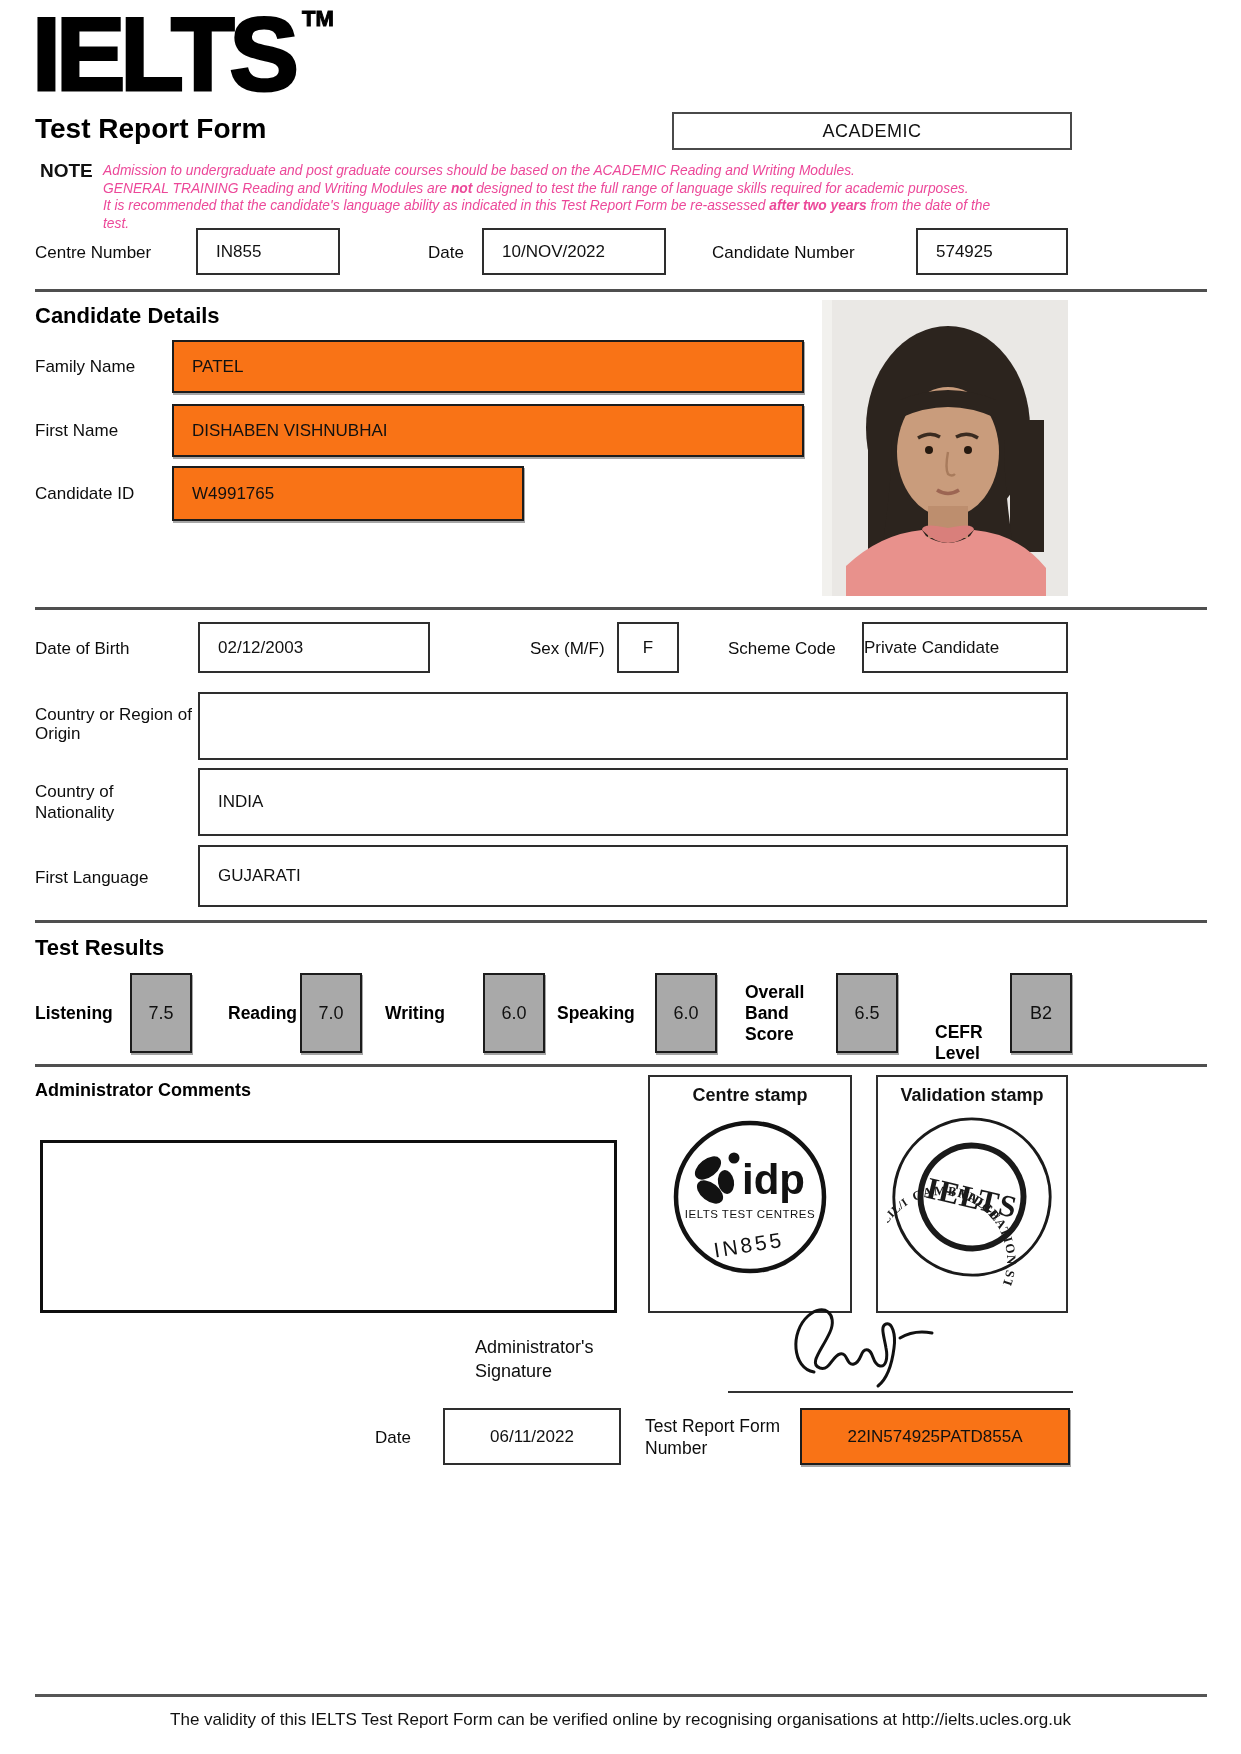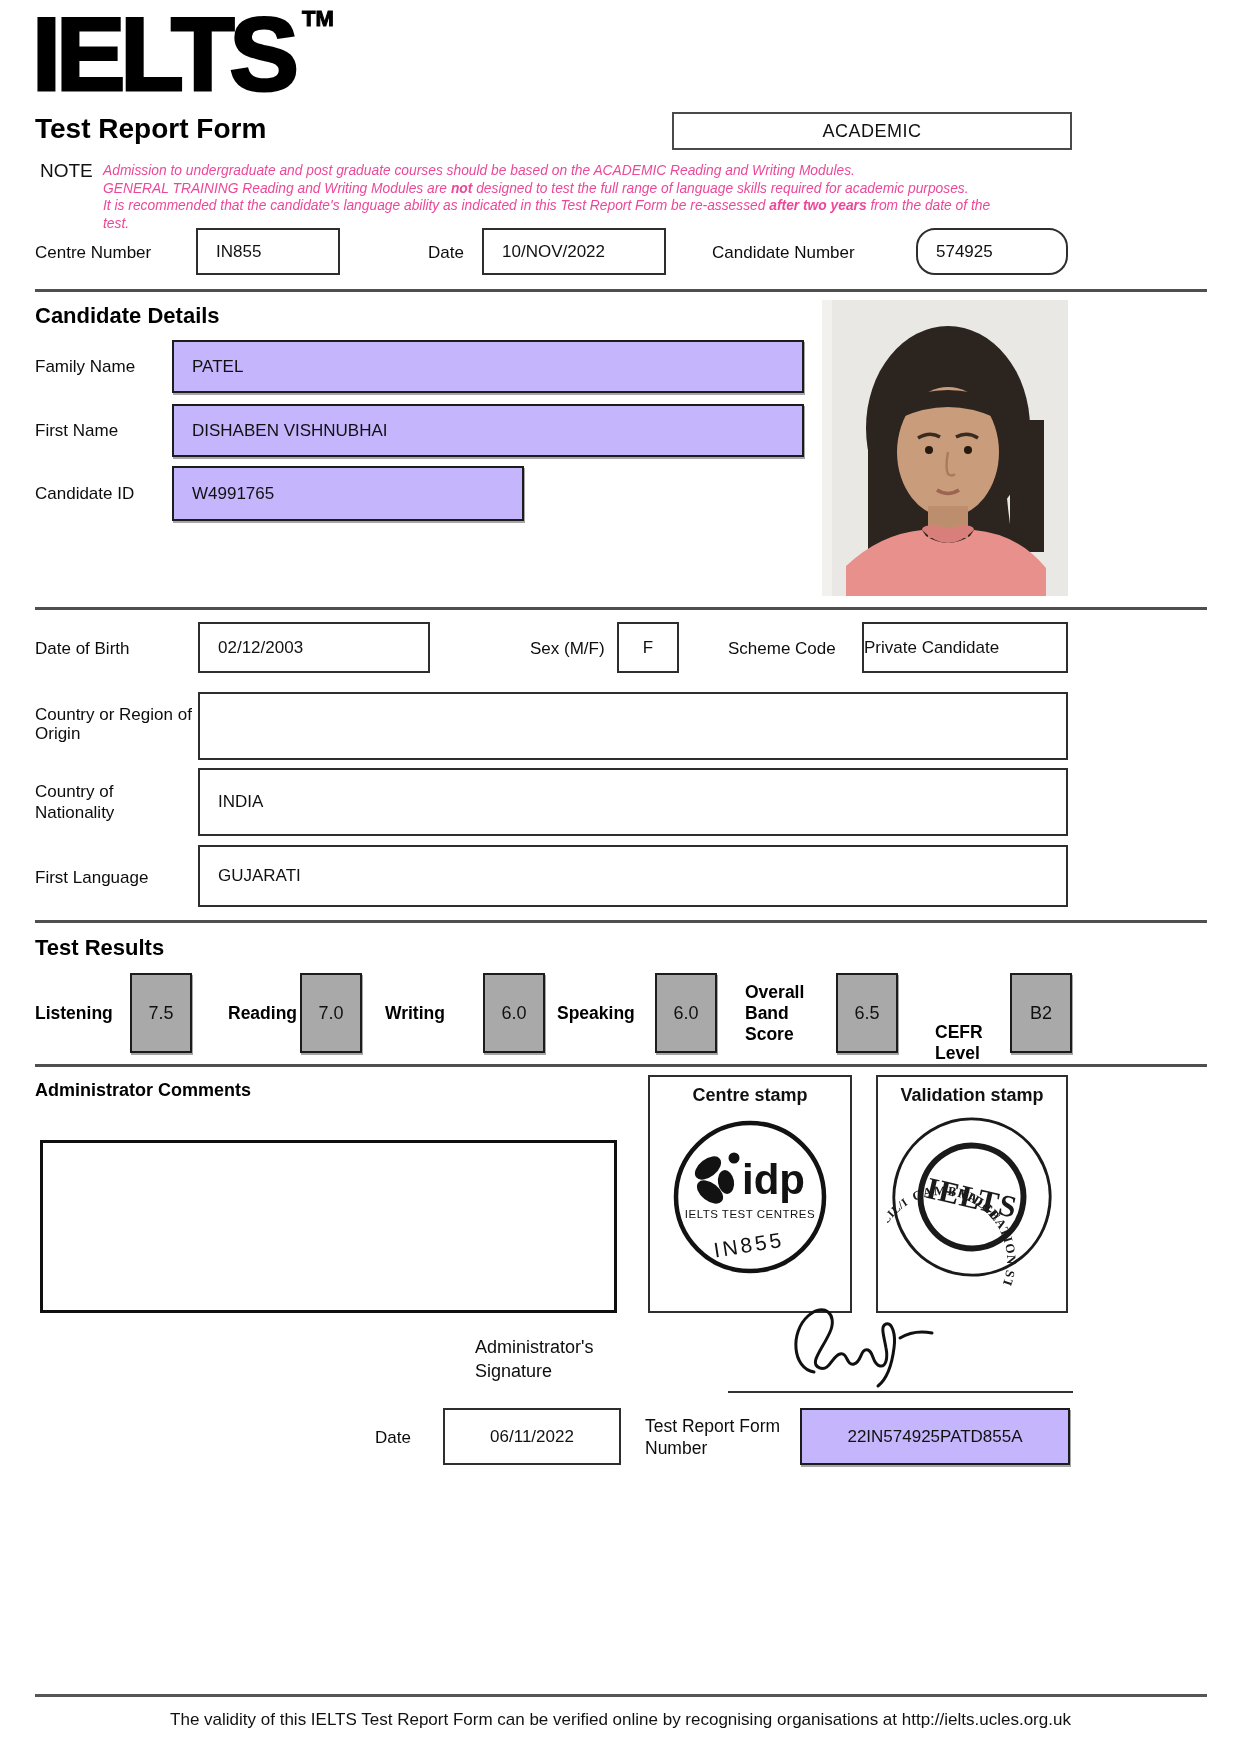--- a/index.html
+++ b/index.html
@@ -6,28 +6,28 @@
   .page{position:relative;width:1241px;height:1754px;background:#ffffff;
         font-family:"Liberation Sans", sans-serif;color:#111;overflow:hidden;}
   .abs{position:absolute;}
   .logo{position:absolute;left:32px;top:2px;font-size:104px;font-weight:bold;
         letter-spacing:-5px;color:#000;-webkit-text-stroke:3px #000;line-height:1.0;}
   .logo .tm{font-size:22px;-webkit-text-stroke:1px #000;letter-spacing:0;
         vertical-align:top;position:relative;top:6px;left:8px;}
   .title{font-size:28px;font-weight:bold;color:#000;}
   .academic-box{border:2px solid #4a4a4a;display:flex;align-items:center;justify-content:center;
         font-size:18px;letter-spacing:.5px;}
-  .note-label{font-size:19px;font-weight:normal;}
+  .note-label{font-size:19px;font-weight:bold;}
   .note-text{font-size:13.8px;font-style:italic;line-height:17.5px;color:#ec4899;}
   .label{font-size:17px;color:#0d0d0d;}
   .blabel{font-size:17.5px;font-weight:bold;color:#000;}
   .section-title{font-size:22px;font-weight:bold;color:#000;}
   .wbox{background:#fff;border:2px solid #2e2e2e;display:flex;align-items:center;
         font-size:17px;box-sizing:border-box;}
-  .gbox{background:#c4b5fd;border:2px solid #1c1c1c;display:flex;align-items:center;
+  .gbox{background:#f97316;border:2px solid #1c1c1c;display:flex;align-items:center;
         font-size:17px;box-sizing:border-box;box-shadow:1px 2px 0 rgba(0,0,0,.35);}
   .pad{padding-left:18px;}
   .center{justify-content:center;padding-left:0;}
   .hline{background:#4f4f4f;height:3px;}
   .score-box{background:#a9a9a9;border:2px solid #1c1c1c;box-sizing:border-box;
         display:flex;align-items:center;justify-content:center;font-size:18px;
         box-shadow:1px 2px 0 rgba(0,0,0,.35);}
   .stamp-box{border:2px solid #2e2e2e;box-sizing:border-box;background:#fff;}
   .stamp-title{font-size:18px;font-weight:bold;text-align:center;margin-top:8px;}
   .comments-box{border:3px solid #0f0f0f;background:#fff;box-sizing:border-box;}
@@ -57,21 +57,21 @@
 
   <div class="label abs" style="left:35px;top:243px;">Centre Number</div>
   <div class="wbox abs pad" style="left:196px;top:228px;width:144px;height:47px;">
     <span>IN855</span>
   </div>
   <div class="label abs" style="left:428px;top:243px;">Date</div>
   <div class="wbox abs pad" style="left:482px;top:228px;width:184px;height:47px;">
     <span>10/NOV/2022</span>
   </div>
   <div class="label abs" style="left:712px;top:243px;">Candidate Number</div>
-  <div class="wbox abs pad" style="left:916px;top:228px;width:152px;height:47px;border-radius:19px;">
+  <div class="wbox abs pad" style="left:916px;top:228px;width:152px;height:47px;">
     <span>574925</span>
   </div>
 
   <div class="hline abs" style="left:35px;top:289px;width:1172px;"></div>
 
   <div class="section-title abs" style="left:35px;top:303px;">Candidate Details</div>
 
   <div class="label abs" style="left:35px;top:357px;">Family Name</div>
   <div class="gbox abs pad" style="left:172px;top:340px;width:632px;height:53px;">
     <span>PATEL</span>

